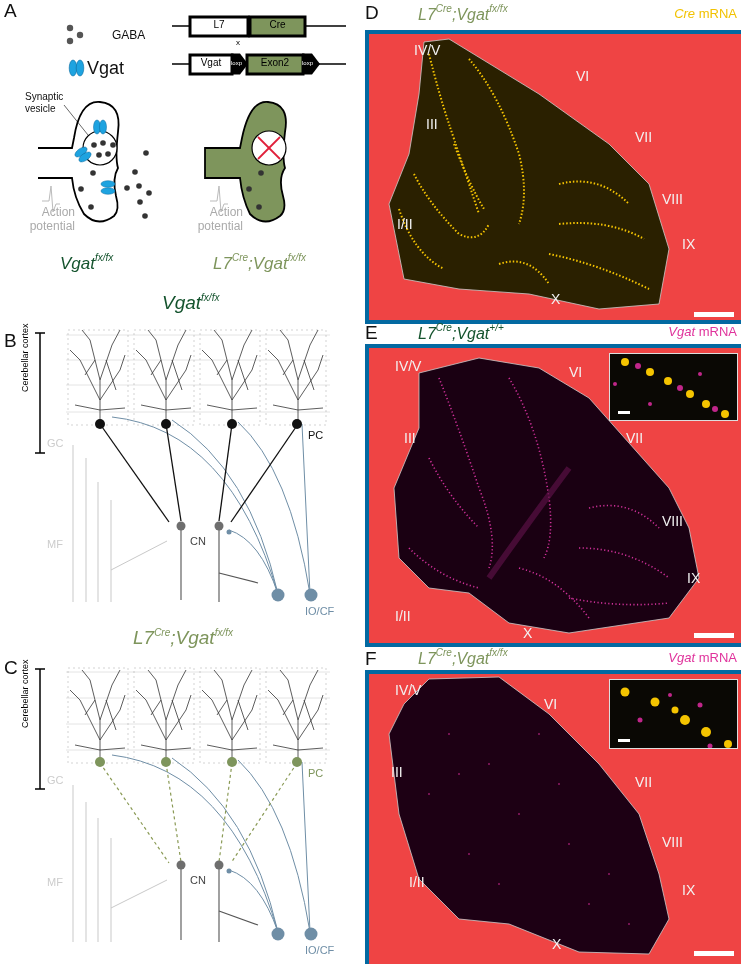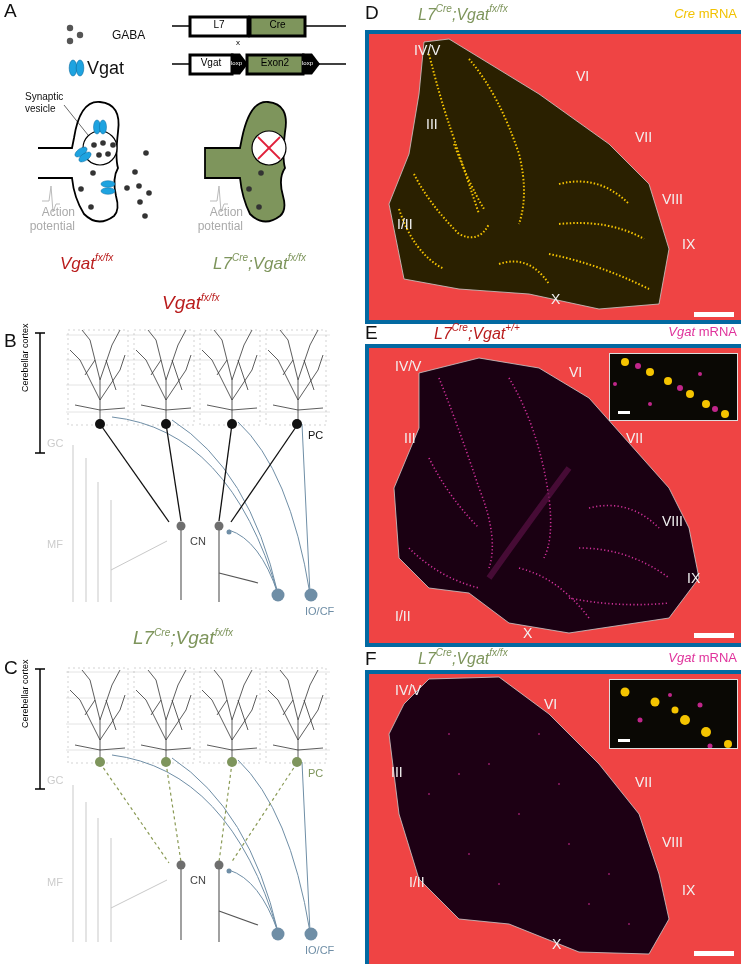--- a/index.html
+++ b/index.html
@@ -1,21 +1,21 @@
 <!DOCTYPE html>
 <html><head>
 <meta charset="utf-8">
 <style>
   html,body{margin:0;padding:0;background:#fff;}
   body{width:741px;height:964px;position:relative;overflow:hidden;font-family:"Liberation Sans",sans-serif;}
   .abs{position:absolute;}
   .plabel{position:absolute;font-size:19px;color:#111;font-family:"Liberation Sans",sans-serif;}
   .geno{position:absolute;font-style:italic;font-size:19px;white-space:nowrap;}
   .geno sup{font-size:10px;vertical-align:8px;}
-  .blue{color:#b91c1c;}
+  .blue{color:#14532d;}
   .green{color:#7e955c;}
   .micro{position:absolute;background:#ef4444;border:4px solid #0369a1;overflow:hidden;}
   .lob{position:absolute;color:#f2f2f2;font-size:14px;}
   .scalebar{position:absolute;height:5px;background:#fff;}
   .inset{position:absolute;border:1px solid #ddd;background:#0a0804;overflow:hidden;}
   .mrna{position:absolute;font-size:13px;white-space:nowrap;}
   svg{position:absolute;left:0;top:0;}
 </style>
 </head>
 <body>
@@ -264,21 +264,21 @@
   <div class="lob" style="left:57px;top:82px;">III</div>
   <div class="lob" style="left:266px;top:95px;">VII</div>
   <div class="lob" style="left:293px;top:157px;">VIII</div>
   <div class="lob" style="left:28px;top:182px;">I/II</div>
   <div class="lob" style="left:313px;top:202px;">IX</div>
   <div class="lob" style="left:182px;top:257px;">X</div>
   <div class="scalebar" style="left:325px;top:278px;width:40px;"></div>
 </div>
 
 <div class="plabel" style="left:365px;top:322px;">E</div>
-<div class="geno blue" style="left:418px;top:322px;font-size:16px;margin-left:16px;"><span>L7</span><sup>Cre</sup><span>;</span><span>Vgat</span><sup>+/+</sup></div>
+<div class="geno blue" style="left:418px;top:322px;font-size:16px;"><span>L7</span><sup>Cre</sup><span>;</span><span>Vgat</span><sup>+/+</sup></div>
 <div class="mrna" style="right:4px;top:324px;color:#e0339c;"><i>Vgat</i><span> mRNA</span></div>
 <div class="micro" style="left:365px;top:344px;width:373px;height:295px;">
   <svg width="373" height="295">
     <path d="M50,25 L110,10 L170,20 L220,50 L260,95 L300,140 L320,180 L330,230 L300,270 L200,285 L140,275 L100,245 L60,240 L30,210 L25,140 L50,80 Z" fill="#1a0012" stroke="#ccc" stroke-width="0.8"></path>
     <g fill="none" stroke="#d0309a" stroke-width="1.6" stroke-dasharray="1.2 2.4">
       <path d="M70,30 Q90,80 110,140 Q130,190 120,220"></path>
       <path d="M140,30 Q170,80 180,150 Q185,190 175,210"></path>
       <path d="M60,110 Q80,150 110,180"></path>
       <path d="M40,200 Q70,230 110,240"></path>
       <path d="M220,160 Q260,150 290,180"></path>

